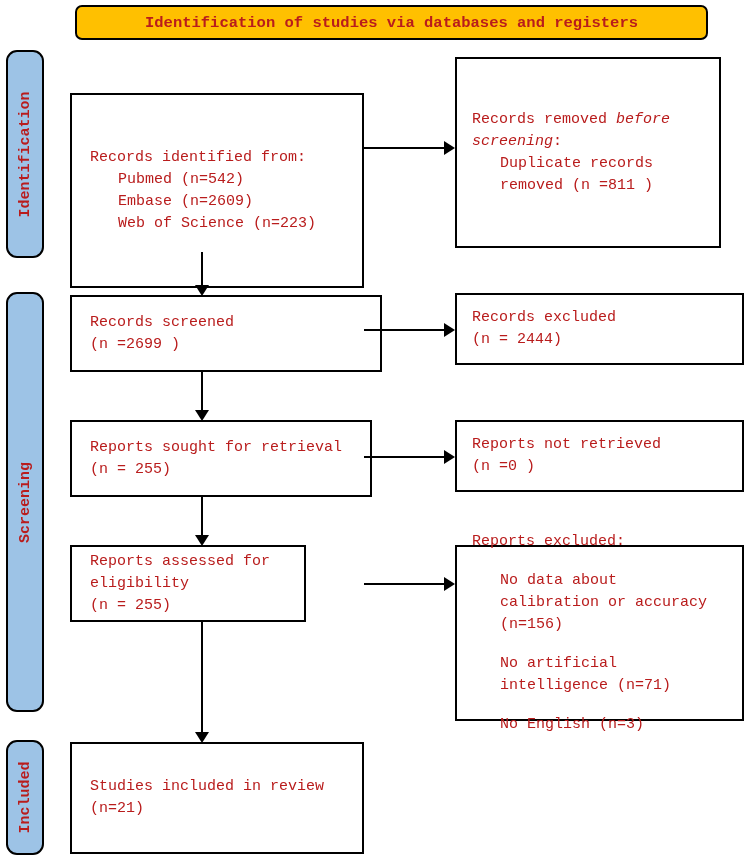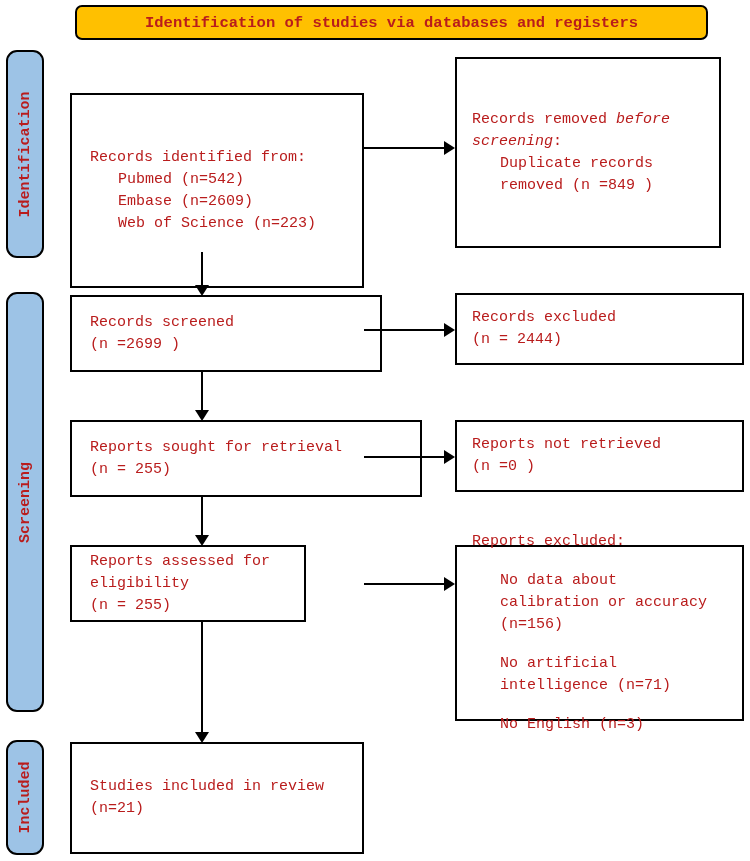--- a/index.html
+++ b/index.html
@@ -86,34 +86,34 @@
   <div class="box" style="left:70px; top:57px; width:294px; height:195px;margin-top:36px;">
     <div>Records identified from:</div>
     <div class="item">Pubmed (n=542)</div>
     <div class="item">Embase (n=2609)</div>
     <div class="item">Web of Science (n=223)</div>
   </div>
 
   <div class="box right" style="left:455px; top:57px; width:266px; height:191px;">
     <div class="w230"><span>Records removed </span><i>before screening</i><span>:</span></div>
     <div class="item">
-        <div class="w225">Duplicate records removed (n =849 )</div>
+        <div class="w225">Duplicate records removed (n =811 )</div>
       </div>
   </div>
 
   <div class="box" style="left:70px; top:295px; width:312px; height:77px;">
     <div>Records screened</div>
     <div>(n =2699 )</div>
   </div>
   <div class="box right" style="left:455px; top:293px; width:289px; height:72px;">
     <div>Records excluded</div>
     <div>(n = 2444)</div>
   </div>
 
-  <div class="box" style="left:70px; top:420px; width:352px; height:77px;">
+  <div class="box" style="left:70px; top:420px; width:302px; height:77px;">
     <div>Reports sought for retrieval</div>
     <div>(n = 255)</div>
   </div>
   <div class="box right" style="left:455px; top:420px; width:289px; height:72px;">
     <div>Reports not retrieved</div>
     <div>(n =0 )</div>
   </div>
 
   <div class="box" style="left:70px; top:545px; width:236px; height:77px;">
     <div>Reports assessed for eligibility</div>

